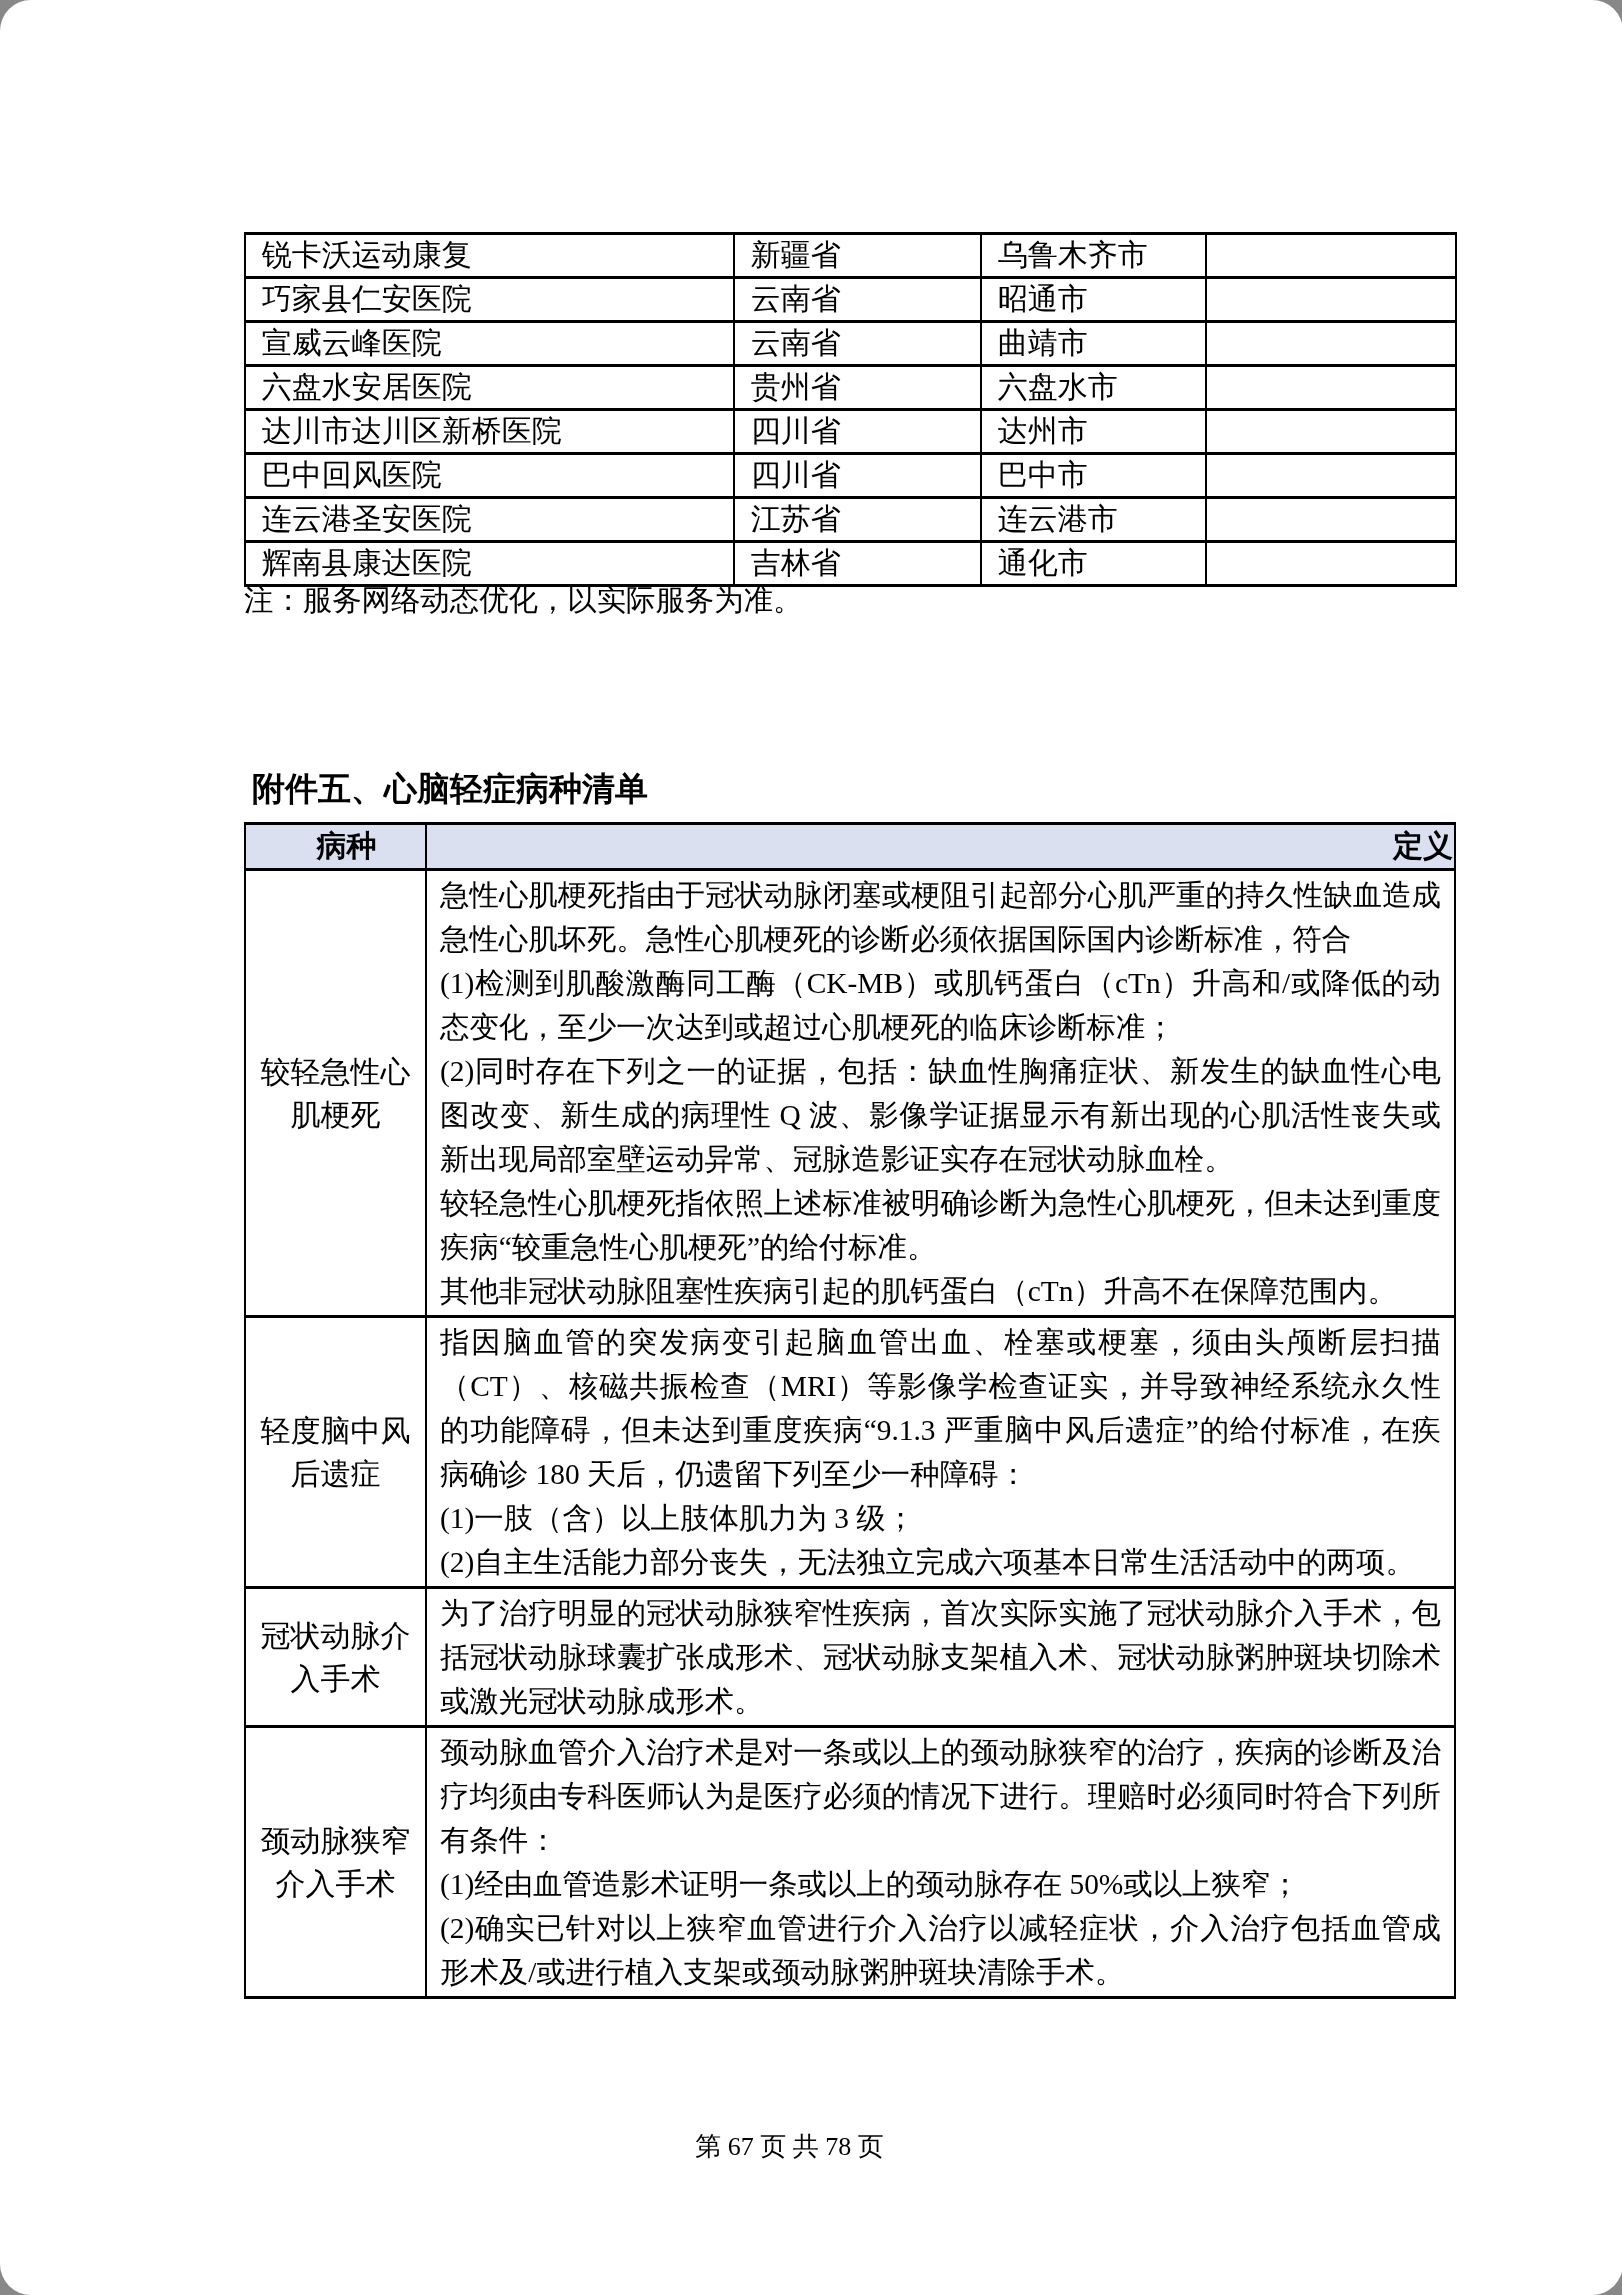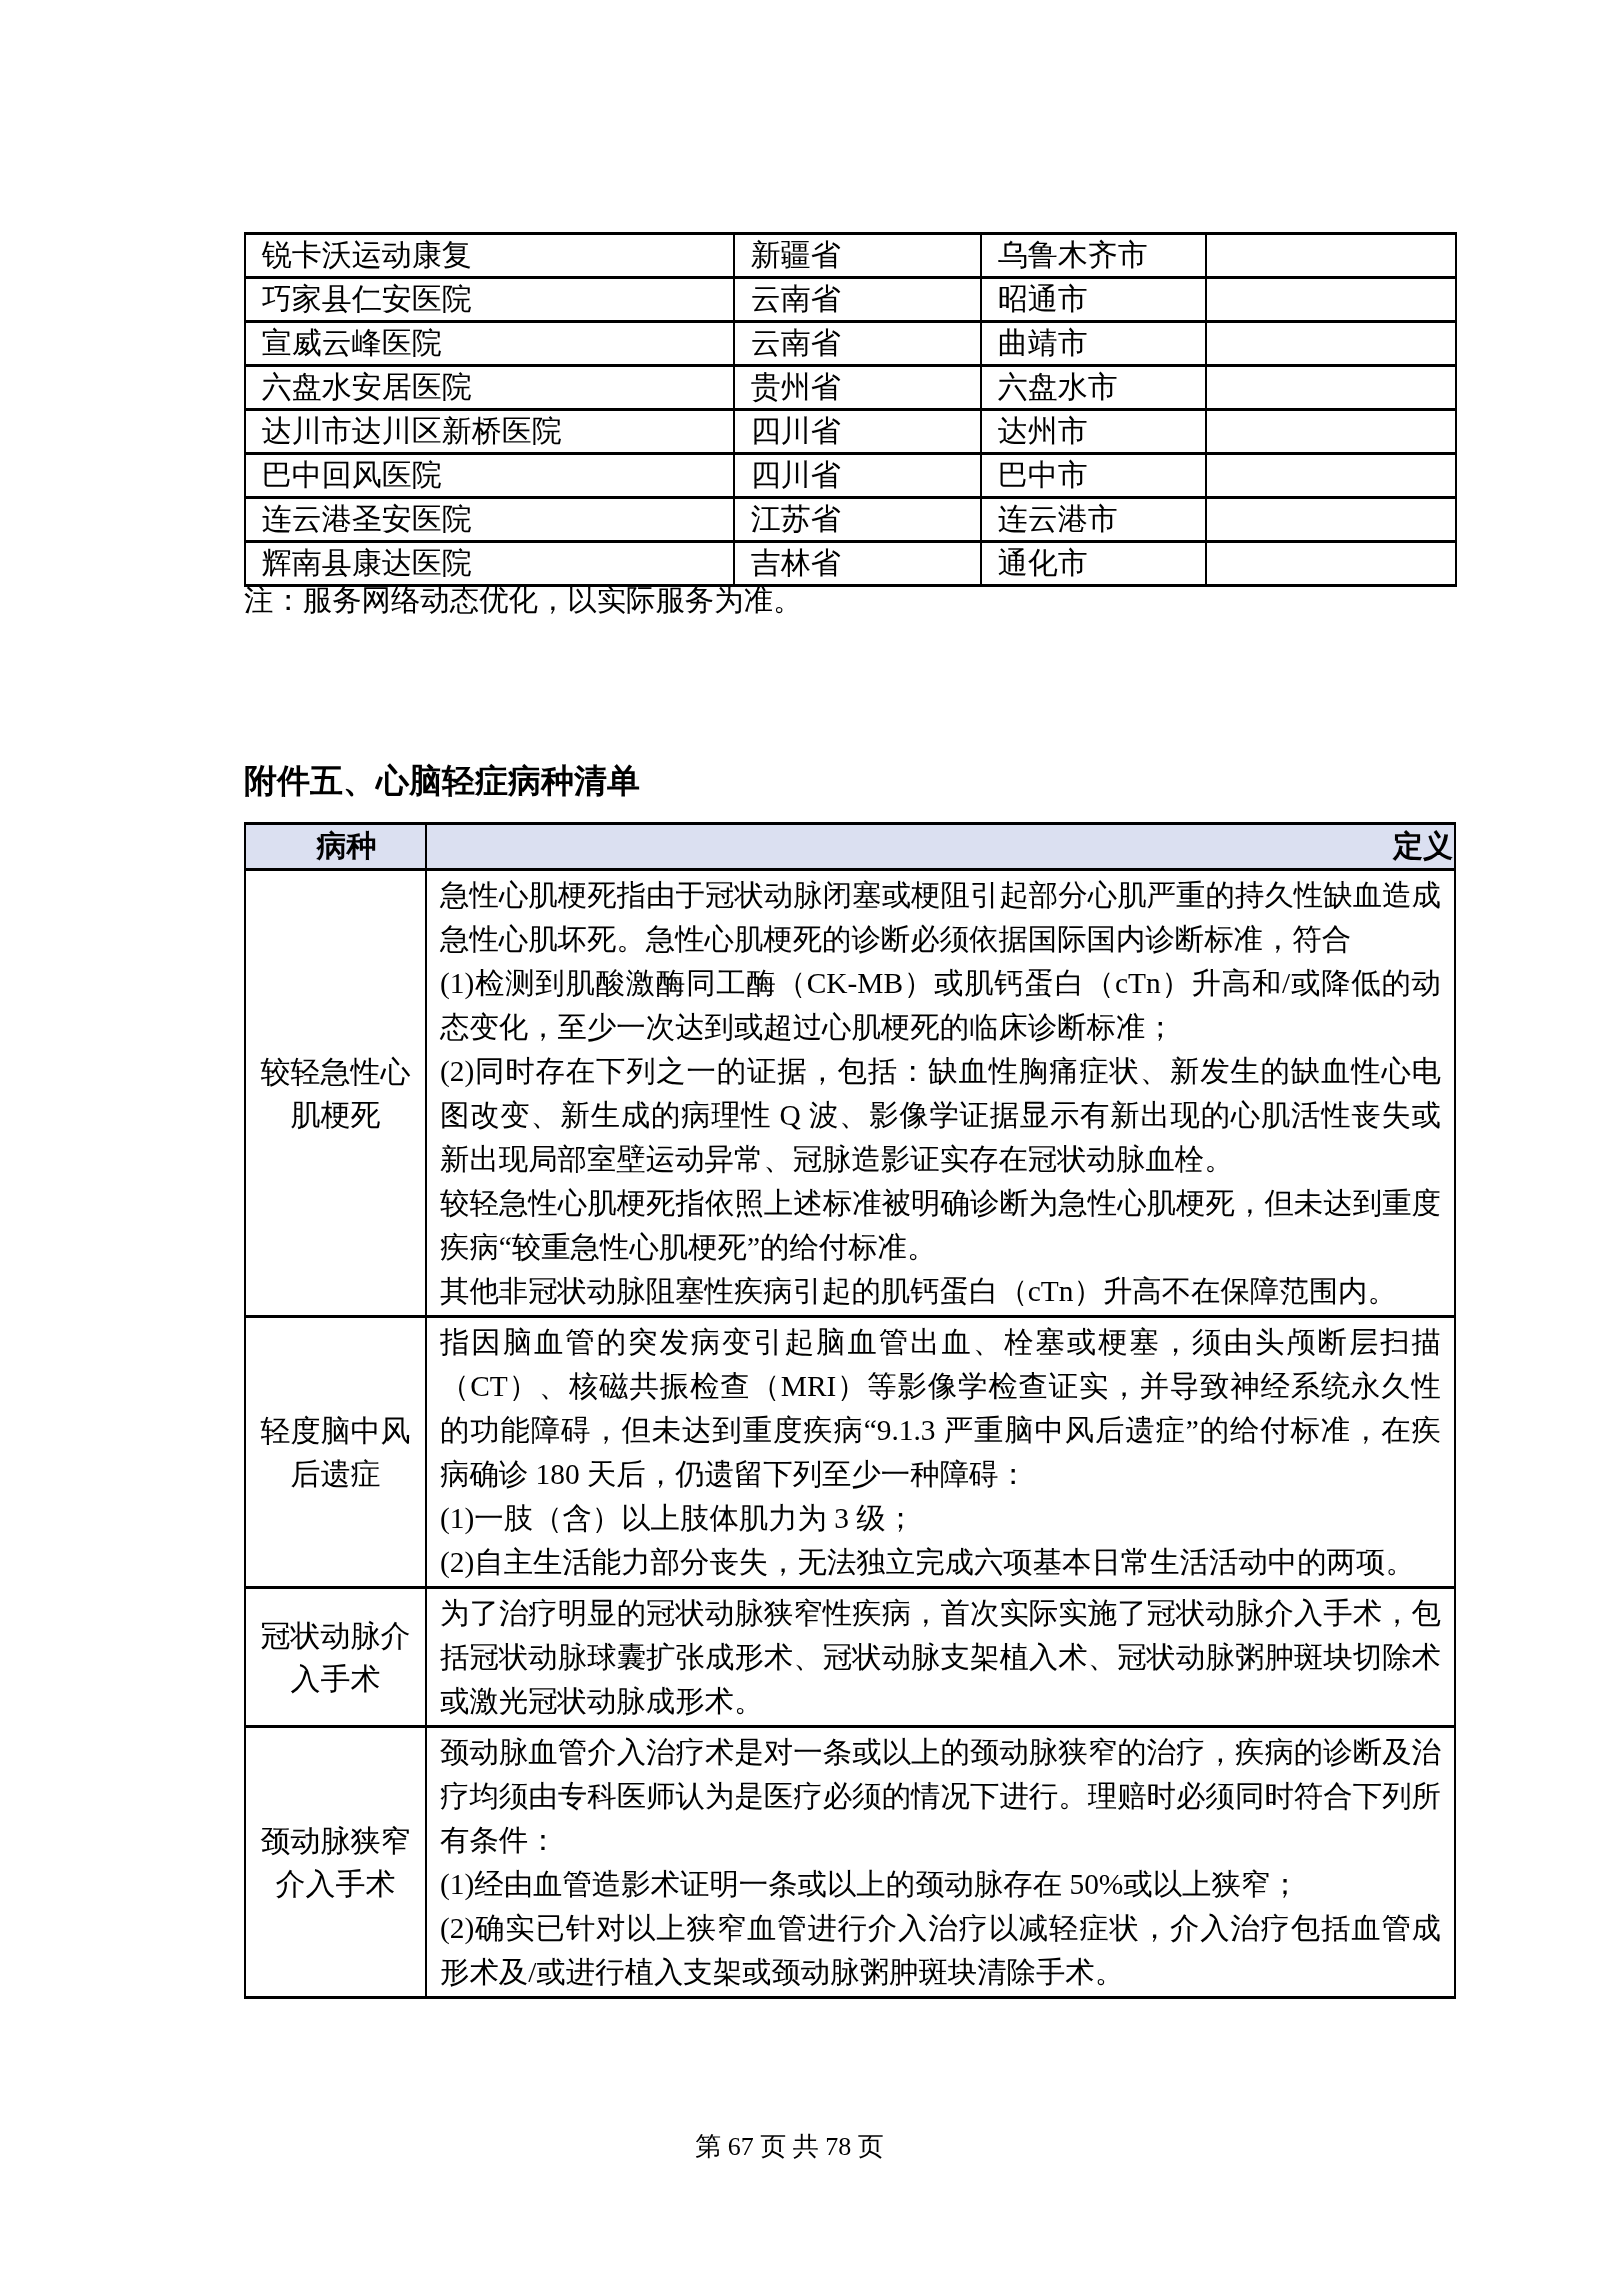--- a/index.html
+++ b/index.html
@@ -1,37 +1,37 @@
 <!DOCTYPE html>
 <html style="font-size:10.5px"><head>
 <meta charset="utf-8">
 <style>
   html,body{margin:0;padding:0;background:#888;}
   .page{
     position:relative;width:1623px;height:2295px;background:#ffffff;
-    font-family:"Liberation Serif","DejaVu Serif",serif;color:#000;overflow:hidden;
+    font-family:"Liberation Serif","DejaVu Serif",serif;color:#000;overflow:hidden;border-radius:31px;
   }
   table{border-collapse:collapse;table-layout:fixed;}
   
   .hospital-table{position:absolute;left:244px;top:232px;width:1212px;}
   .hospital-table td{
     border-top:3.3px solid #000;border-bottom:3.3px solid #000;
     border-left:2px solid #000;border-right:2px solid #000;
     height:39px;font-size:30px;padding:0 3.9px 0 15.7px;vertical-align:middle;
     white-space:nowrap;overflow:hidden;
   }
   .hospital-table col.c1{width:489px;}
   .hospital-table col.c2{width:247px;}
   .hospital-table col.c3{width:225px;}
   .hospital-table col.c4{width:250px;}
   
   .note{position:absolute;left:244px;top:581px;font-size:29.4px;line-height:39px;margin:0;}
   
   .heading{
-    position:absolute;left:244px;top:760px;margin:0;
+    position:absolute;left:244px;top:760px;margin:8px;
     font-family:"Liberation Sans","DejaVu Sans",sans-serif;
     font-size:33px;font-weight:bold;line-height:41px;
   }
   
   .disease-table{position:absolute;left:244px;top:822px;width:1212px;}
   .disease-table th,.disease-table td{
     border-top:3.3px solid #000;border-bottom:3.3px solid #000;
     border-left:2px solid #000;border-right:2px solid #000;
   }
   .disease-table col.cn{width:181px;}

